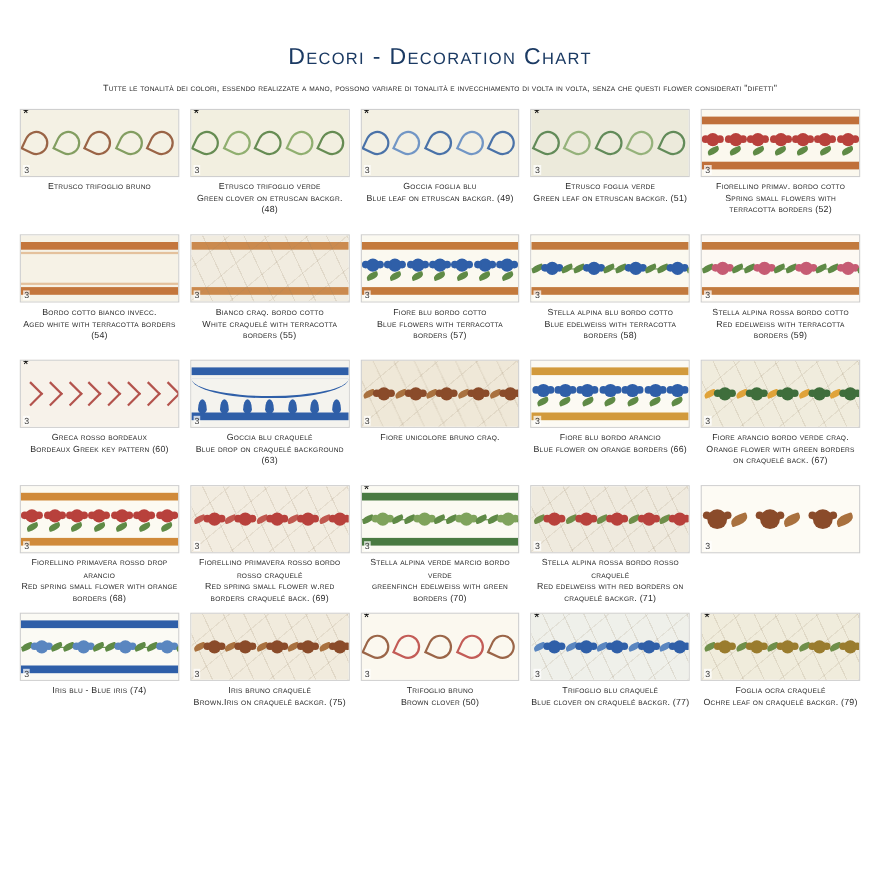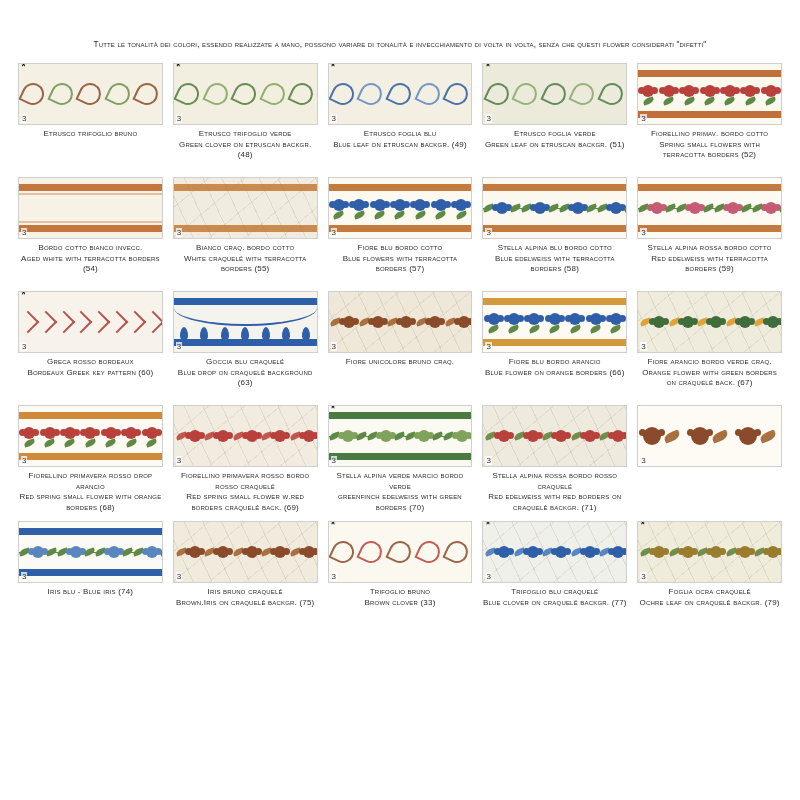--- a/index.html
+++ b/index.html
@@ -170,20 +170,21 @@
     position:absolute; inset:0;
     background:
       repeating-linear-gradient(65deg, rgba(150,130,100,.18) 0 1px, transparent 1px 17px),
       repeating-linear-gradient(-40deg, rgba(150,130,100,.14) 0 1px, transparent 1px 23px);
   }
 </style>
 </head>
 <body>
 
 <div class="page">
+  <h1 class="chart-title">Decori - Decoration Chart</h1>
   <p class="chart-note">Tutte le tonalità dei colori, essendo realizzate a mano, possono variare di tonalità e invecchiamento di volta in volta, senza che questi flower considerati "difetti"</p>
   <div class="grid" id="grid">
       <div class="cell">
     <div class="swatch">
       <span class="star">*</span>
       <div class="field" style="background:#f4f1e4"></div>
           <div class="motifs">
             <span class="scroll" style="color:#8a4b2a"></span>
             <span class="scroll" style="color:#6f8f4a"></span>
             <span class="scroll" style="color:#8a4b2a"></span>
@@ -221,21 +222,21 @@
           <div class="motifs">
             <span class="scroll" style="color:#2c5c9e"></span>
             <span class="scroll" style="color:#5a86c0"></span>
             <span class="scroll" style="color:#2c5c9e"></span>
             <span class="scroll" style="color:#5a86c0"></span>
             <span class="scroll" style="color:#2c5c9e"></span>
           </div>
       <span class="corner3">3</span>
     </div>
     <div class="caption">
-      <span class="cap-it">Etrusco foglia blu</span>
+      <span class="cap-it">Goccia foglia blu</span>
       <span class="cap-en">Blue leaf on etruscan backgr. (49)</span>
     </div>
       </div>
       <div class="cell">
     <div class="swatch">
       <span class="star">*</span>
       <div class="field" style="background:#eceadb"></div>
           <div class="motifs">
             <span class="scroll" style="color:#4a7a42"></span>
             <span class="scroll" style="color:#86a86a"></span>
@@ -837,21 +838,21 @@
             <span class="scroll" style="color:#8a4b2a"></span>
             <span class="scroll" style="color:#b8413c"></span>
             <span class="scroll" style="color:#8a4b2a"></span>
             <span class="scroll" style="color:#b8413c"></span>
             <span class="scroll" style="color:#8a4b2a"></span>
           </div>
       <span class="corner3">3</span>
     </div>
     <div class="caption">
       <span class="cap-it">Trifoglio bruno</span>
-      <span class="cap-en">Brown clover (33)</span>
+      <span class="cap-en">Brown clover (50)</span>
     </div>
       </div>
       <div class="cell">
     <div class="swatch">
       <span class="star">*</span>
       <div class="field" style="background:#eff0ea"></div>
           <div class="craq"></div>
              <div class="motifs">
             <span style="display:flex;align-items:center;gap:2px">
               <span class="leaf" style="background:#5a86c0"></span>

